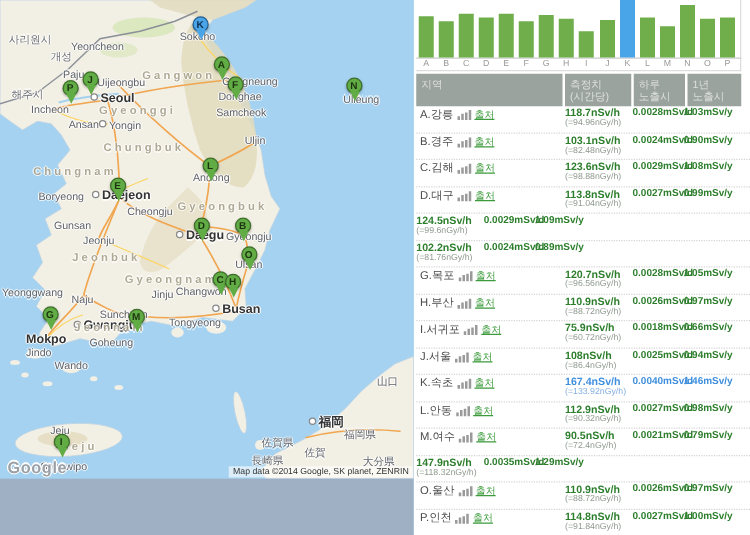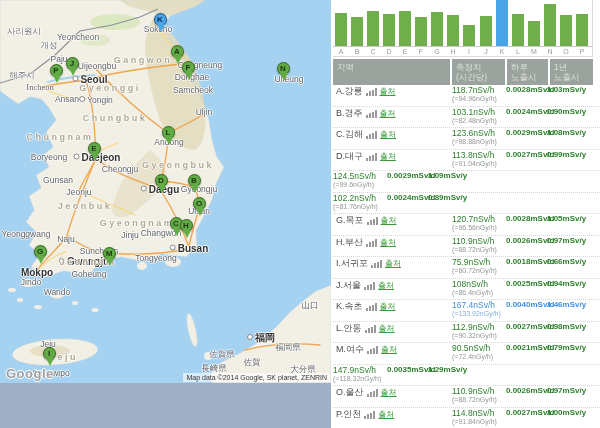--- a/index.html
+++ b/index.html
@@ -47,21 +47,21 @@
   .th:nth-child(3){ width:41px; } .th:nth-child(4){ flex:1; }
 
   #tbody { position:absolute; left:0; top:85px; width:267px; bottom:0; display:flex; flex-direction:column; }
   .row { flex:1; display:flex; align-items:flex-start; border-top:1px dotted #d6d6d6; }
   .row:first-child { border-top:none; }
   .c-region { width:119px; padding-left:3px; font-size:9px; color:#4a4a4a; white-space:nowrap; }
   .stats-ico { display:inline-block; margin:0 2px 0 3px; }
   .stats-ico i { display:inline-block; width:2px; margin-right:1px; background:#9a9a9a; vertical-align:bottom; }
   .src { font-size:8px; color:var(--link); text-decoration:underline; cursor:pointer; }
   .c-val { width:54px; }
-  .c-val .v1 { font-size:8.5px; font-weight:normal; color:var(--green); white-space:nowrap; }
+  .c-val .v1 { font-size:8.5px; font-weight:bold; color:var(--green); white-space:nowrap; }
   .c-val .v2 { font-size:7px; color:var(--subg); white-space:nowrap; }
   .c-day { width:41px; font-size:8px; font-weight:bold; color:var(--green); white-space:nowrap; }
   .c-year { flex:1; font-size:8px; font-weight:bold; color:var(--green); white-space:nowrap; }
   .row.hl .v1, .row.hl .c-day, .row.hl .c-year { color:var(--blue); }
   .row.hl .v2 { color:var(--subb); }
 </style>
 </head>
 <body>
 
 <div id="app">
@@ -125,21 +125,21 @@
     </svg>
     <div id="map-grayfill"></div>
     <div id="map-labels">
         <div class="lbl nk" style="left: 24px; top: 32px;">사리원시</div>
         <div class="lbl nk" style="left: 22px; top: 76px;">해주시</div>
         <div class="lbl nk" style="left: 49px; top: 46px;">개성</div>
         <div class="lbl city" style="left: 78px; top: 37px; text-align: right;">Yeoncheon</div>
         <div class="lbl city" style="left: 59px; top: 59px;">Paju</div>
         <div class="lbl city" style="left: 97px; top: 66px;">Uijeongbu</div>
         <div class="lbl city-bold dot" style="left: 90px; top: 79px;">Seoul</div>
-        <div class="lbl city" style="left: 40px; top: 87px; font-family: Liberation Serif, serif;">Incheon</div>
+        <div class="lbl city" style="left: 40px; top: 87px;">Incheon</div>
         <div class="lbl city" style="left: 67px; top: 99px;">Ansan</div>
         <div class="lbl city dot" style="left: 96px; top: 100px;">Yongin</div>
         <div class="lbl prov" style="left: 143px; top: 60px;">Gangwon</div>
         <div class="lbl prov" style="left: 110px; top: 88px;">Gyeonggi</div>
         <div class="lbl prov" style="left: 115px; top: 118px;">Chungbuk</div>
         <div class="lbl prov" style="left: 60px; top: 137px;">Chungnam</div>
         <div class="lbl city" style="left: 120px; top: 143px; margin-top: 26px;">Cheongju</div>
         <div class="lbl city-bold dot" style="left: 97px; top: 157px;">Daejeon</div>
         <div class="lbl city" style="left: 49px; top: 157px;">Boryeong</div>
         <div class="lbl city" style="left: 58px; top: 180px;">Gunsan</div>

